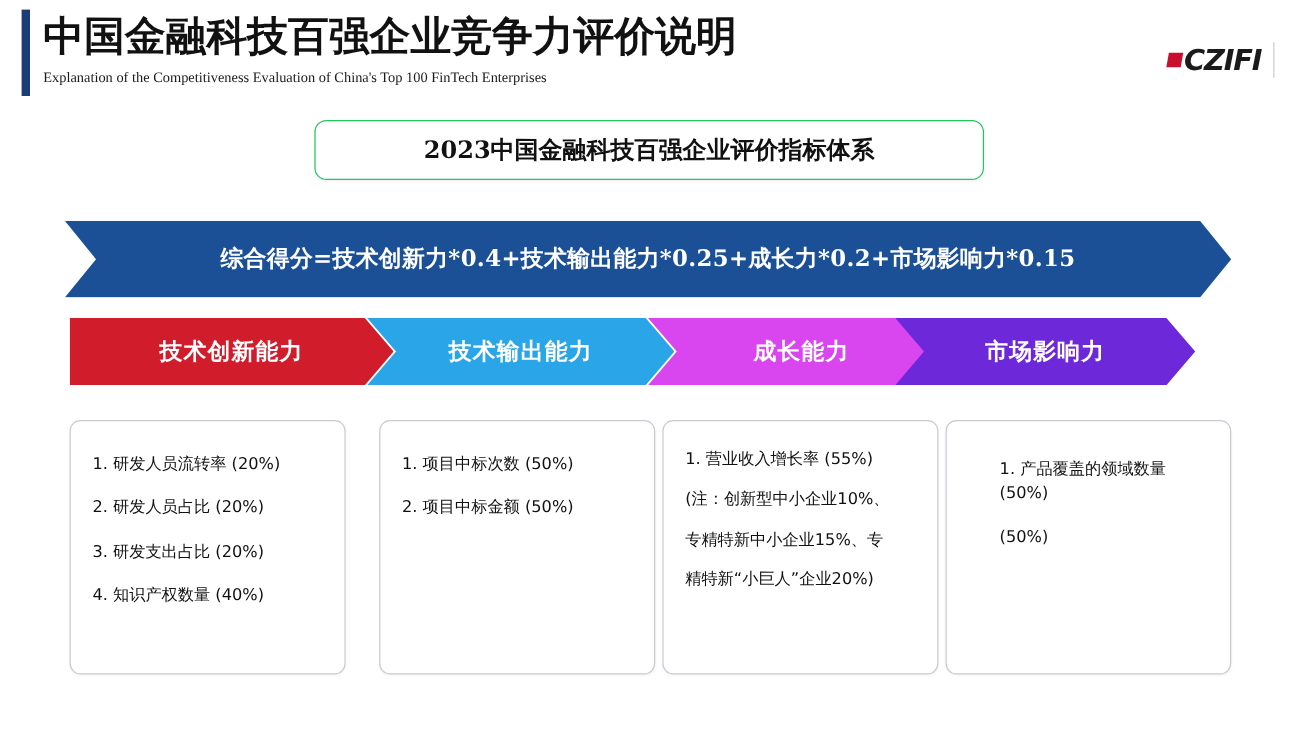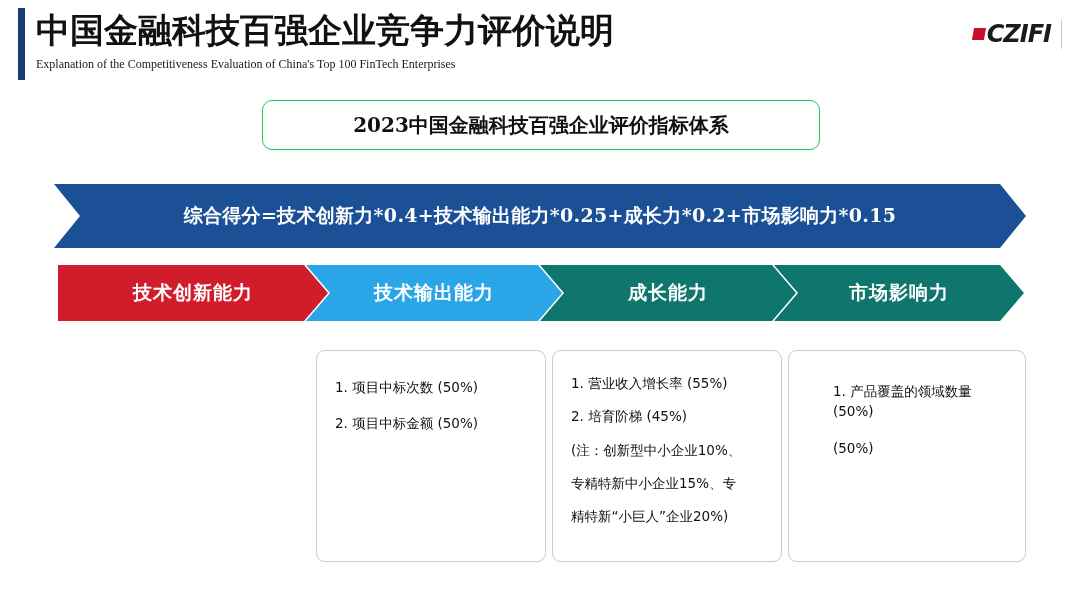--- a/index.html
+++ b/index.html
@@ -46,21 +46,21 @@
     position: absolute;
     left: 36px; top: 57px;
     font-family: "Liberation Serif", serif;
     font-size: 12px;
     color: #1a1a1a;
     white-space: nowrap;
   }
   
   .logo {
     position: absolute;
-    right: 18px; top: 12px;
+    right: 18px; top: 28px;
     display: flex;
     align-items: center;
     height: 44px;
   }
   .logo-mark {
     display: flex;
     align-items: center;
     height: 30px;
     padding-right: 10px;
     border-right: 1px solid #c9ccd1;
@@ -216,37 +216,42 @@
     <span>综合得分=技术创新力*0.4+技术输出能力*0.25+成长力*0.2+市场影响力*0.15</span>
   </div>
 
   <div class="chev-row">
     <div class="chev first" style="left:0px;width:270px;background:#d01c2b;">
       <span>技术创新能力</span>
     </div>
     <div class="chev" style="left:248px;width:256px;background:#2aa6e8;">
       <span>技术输出能力</span>
     </div>
-    <div class="chev" style="left:482px;width:256px;background:#0f766e;">
+    <div class="chev" style="left:482px;width:256px;background:#d946ef;">
       <span>成长能力</span>
     </div>
-    <div class="chev" style="left:716px;width:250px;background:#0f766e;">
+    <div class="chev" style="left:688px;width:250px;background:#6d28d9;">
       <span>市场影响力</span>
     </div>
   </div>
 
+  <div class="card c1">
+    <p>1. 研发人员流转率 (20%)</p>
+    <p>2. 研发人员占比 (20%)</p>
+    <p>3. 研发支出占比 (20%)</p>
+    <p>4. 知识产权数量 (40%)</p>
+  </div>
 
   <div class="card c2">
     <p>1. 项目中标次数 (50%)</p>
     <p>2. 项目中标金额 (50%)</p>
   </div>
 
   <div class="card c3">
     <p>1. 营业收入增长率 (55%)</p>
-    <p>2. 培育阶梯 (45%)</p>
     <p>(注：创新型中小企业10%、</p>
     <p>专精特新中小企业15%、专</p>
     <p>精特新“小巨人”企业20%)</p>
   </div>
 
   <div class="card c4">
     <p>1. 产品覆盖的领域数量 (50%)</p>
     <p>(50%)</p>
   </div>
 

